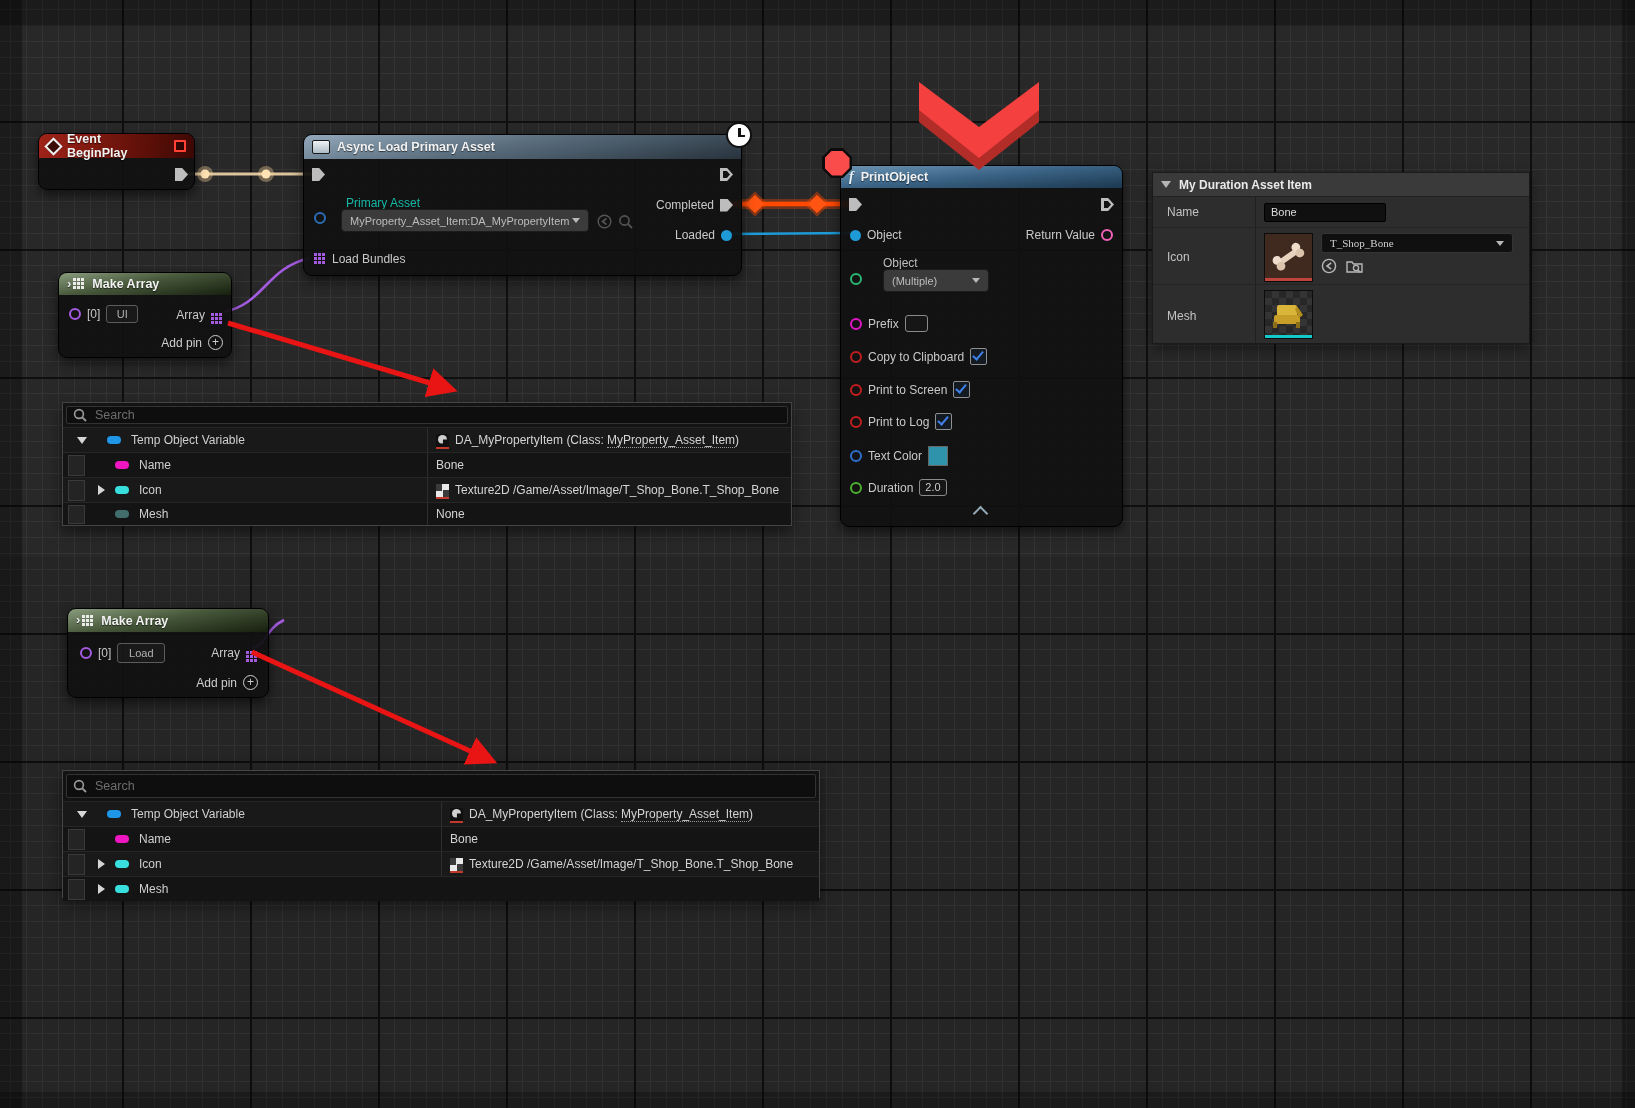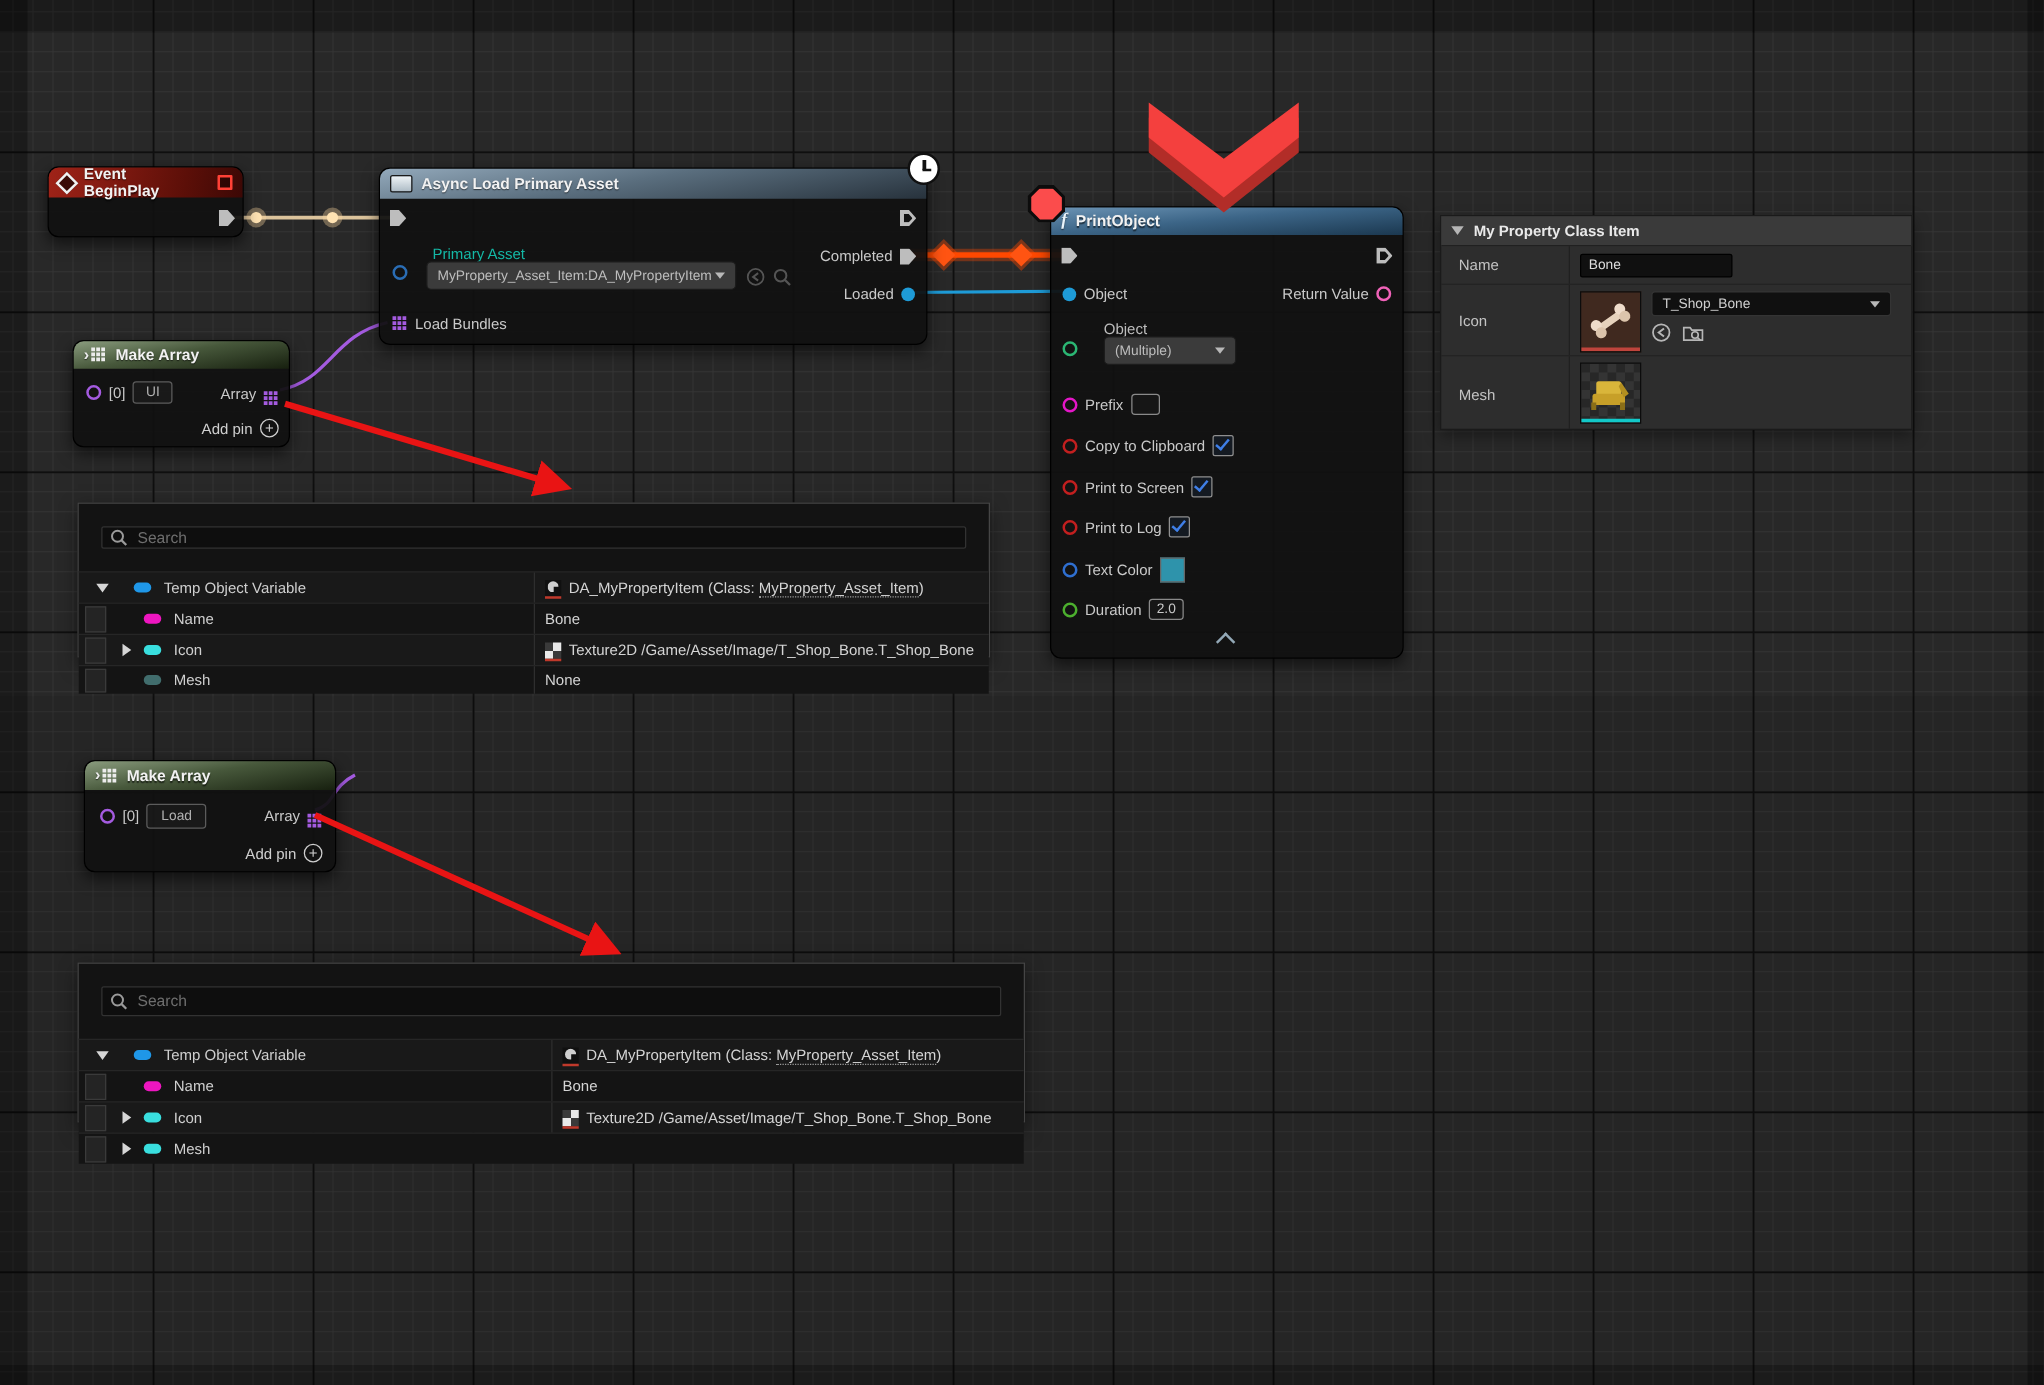--- a/index.html
+++ b/index.html
@@ -26,21 +26,21 @@
   .exec-pin.hollow::after{content:"";position:absolute;inset:3px;clip-path:polygon(0 0,55% 0,100% 50%,55% 100%,0 100%);background:#121212;}
   .rpin{width:12px;height:12px;border:2.5px solid var(--pc);border-radius:50%;box-sizing:border-box;flex:0 0 auto;}
   .fpin{width:11px;height:11px;background:var(--pc);border-radius:50%;flex:0 0 auto;}
   .grid-icon{width:3px;height:3px;background:var(--gc);margin:0 9px 9px 0;flex:0 0 auto;
      box-shadow:4px 0 var(--gc),8px 0 var(--gc),0 4px var(--gc),4px 4px var(--gc),
                 8px 4px var(--gc),0 8px var(--gc),4px 8px var(--gc),8px 8px var(--gc);}
   .chev{width:0;height:0;border-left:4.5px solid transparent;border-right:4.5px solid transparent;
         border-top:5.5px solid #b8b8b8;flex:0 0 auto;}
   .dd{display:flex;align-items:center;justify-content:space-between;background:#3b3b3b;
       border:1px solid #1c1c1c;border-radius:4px;color:#bdbdbd;font-size:11px;padding:0 8px;box-sizing:border-box;}
-  .dd.darkdd{background:#101010;border-color:#343434;border-radius:3px;color:#cfcfcf;}
+  .dd.darkdd{background:#101010;border-color:#343434;border-radius:3px;color:#cfcfcf;font-family:Liberation Serif, serif;}
   .cb{width:15px;height:15px;border:1px solid #8f8f8f;border-radius:2px;background:#141a22;position:relative;flex:0 0 auto;}
   .cb::after{content:"";position:absolute;left:4px;top:0;width:4px;height:9px;
              border-right:2.4px solid #3f7fe8;border-bottom:2.4px solid #3f7fe8;transform:rotate(40deg);}
   .valbox{border:1px solid #8a8a8a;border-radius:3px;background:#161616;color:#c9c9c9;
           font-size:11px;height:15px;line-height:15px;padding:0 5px;}
   .inbox{border:1px solid #5c5c5c;border-radius:3px;background:rgba(255,255,255,.03);
          color:#b2b2b2;font-size:11px;height:16px;line-height:16px;text-align:center;padding:0 5px;}
   .addpin-circ{width:13px;height:13px;border:1.6px solid #cfcfcf;border-radius:50%;position:relative;flex:0 0 auto;}
   .addpin-circ::before{content:"+";position:absolute;left:0;right:0;top:-2px;text-align:center;
                        font-size:12px;color:#cfcfcf;line-height:16px;}
@@ -59,21 +59,21 @@
   .async-ico{width:16px;height:12px;border:1px solid #1a1a1a;border-radius:2px;
              background:linear-gradient(#eef3f6,#aebcc6);flex:0 0 auto;}
   .fico{font-family:"Liberation Serif",serif;font-style:italic;font-weight:bold;
         font-size:14px;color:#eaf4fb;line-height:1;}
   .ma-ico{display:flex;align-items:center;gap:2px;}
   .ma-ico::before{content:"\203A";color:#ececec;font-weight:bold;font-size:13px;line-height:1;margin-top:-2px;}
   
   .watch{position:absolute;background:#131313;border:1px solid #454545;box-sizing:border-box;z-index:6;
          box-shadow:0 6px 14px rgba(0,0,0,.5);font-size:12px;}
   .wp-search{display:flex;align-items:center;gap:6px;background:#0e0e0e;border:1px solid #323232;
-             border-radius:2px;margin:18px;padding:0 6px;}
+             border-radius:2px;margin:3px;padding:0 6px;}
   .wp-search input{flex:1;background:transparent;border:none;outline:none;color:#cfcfcf;font-size:12.5px;
                    font-family:"Liberation Sans",sans-serif;}
   .wp-search input::placeholder{color:#6e6e6e;}
   .wp-row{display:flex;border-top:1px solid #262626;}
   .wp-row.odd{background:#191919;}
   .wp-row.even{background:#141414;}
   .wp-left{width:50%;display:flex;align-items:center;flex:0 0 auto;box-sizing:border-box;}
   .wp-right{flex:1;display:flex;align-items:center;border-left:1px solid #2e2e2e;
             padding-left:8px;overflow:hidden;white-space:nowrap;color:#d4d4d4;}
   .wp-right span{white-space:pre;}
@@ -313,21 +313,21 @@
   </div>
   <div class="prow" style="right:10px;top:66px;color:#cfcfcf">
     <span>Add pin</span>
     <span class="addpin-circ"></span>
   </div>
 </div>
 
 <div class="details">
   <div class="dt-head">
     <span class="tri-d" style="border-top-color:#b5b5b5"></span>
-    <span>My Property Class Item</span>
+    <span>My Duration Asset Item</span>
   </div>
   <div class="dt-row" style="height:30px">
     <div class="dt-label">Name</div>
     <div class="dt-val" style="align-items:center;padding-top:0;padding-bottom:0">
       <div class="namebox">Bone</div>
     </div>
   </div>
   <div class="dt-row" style="height:56px">
     <div class="dt-label" style="padding-top:22px">Icon</div>
     <div class="dt-val">

